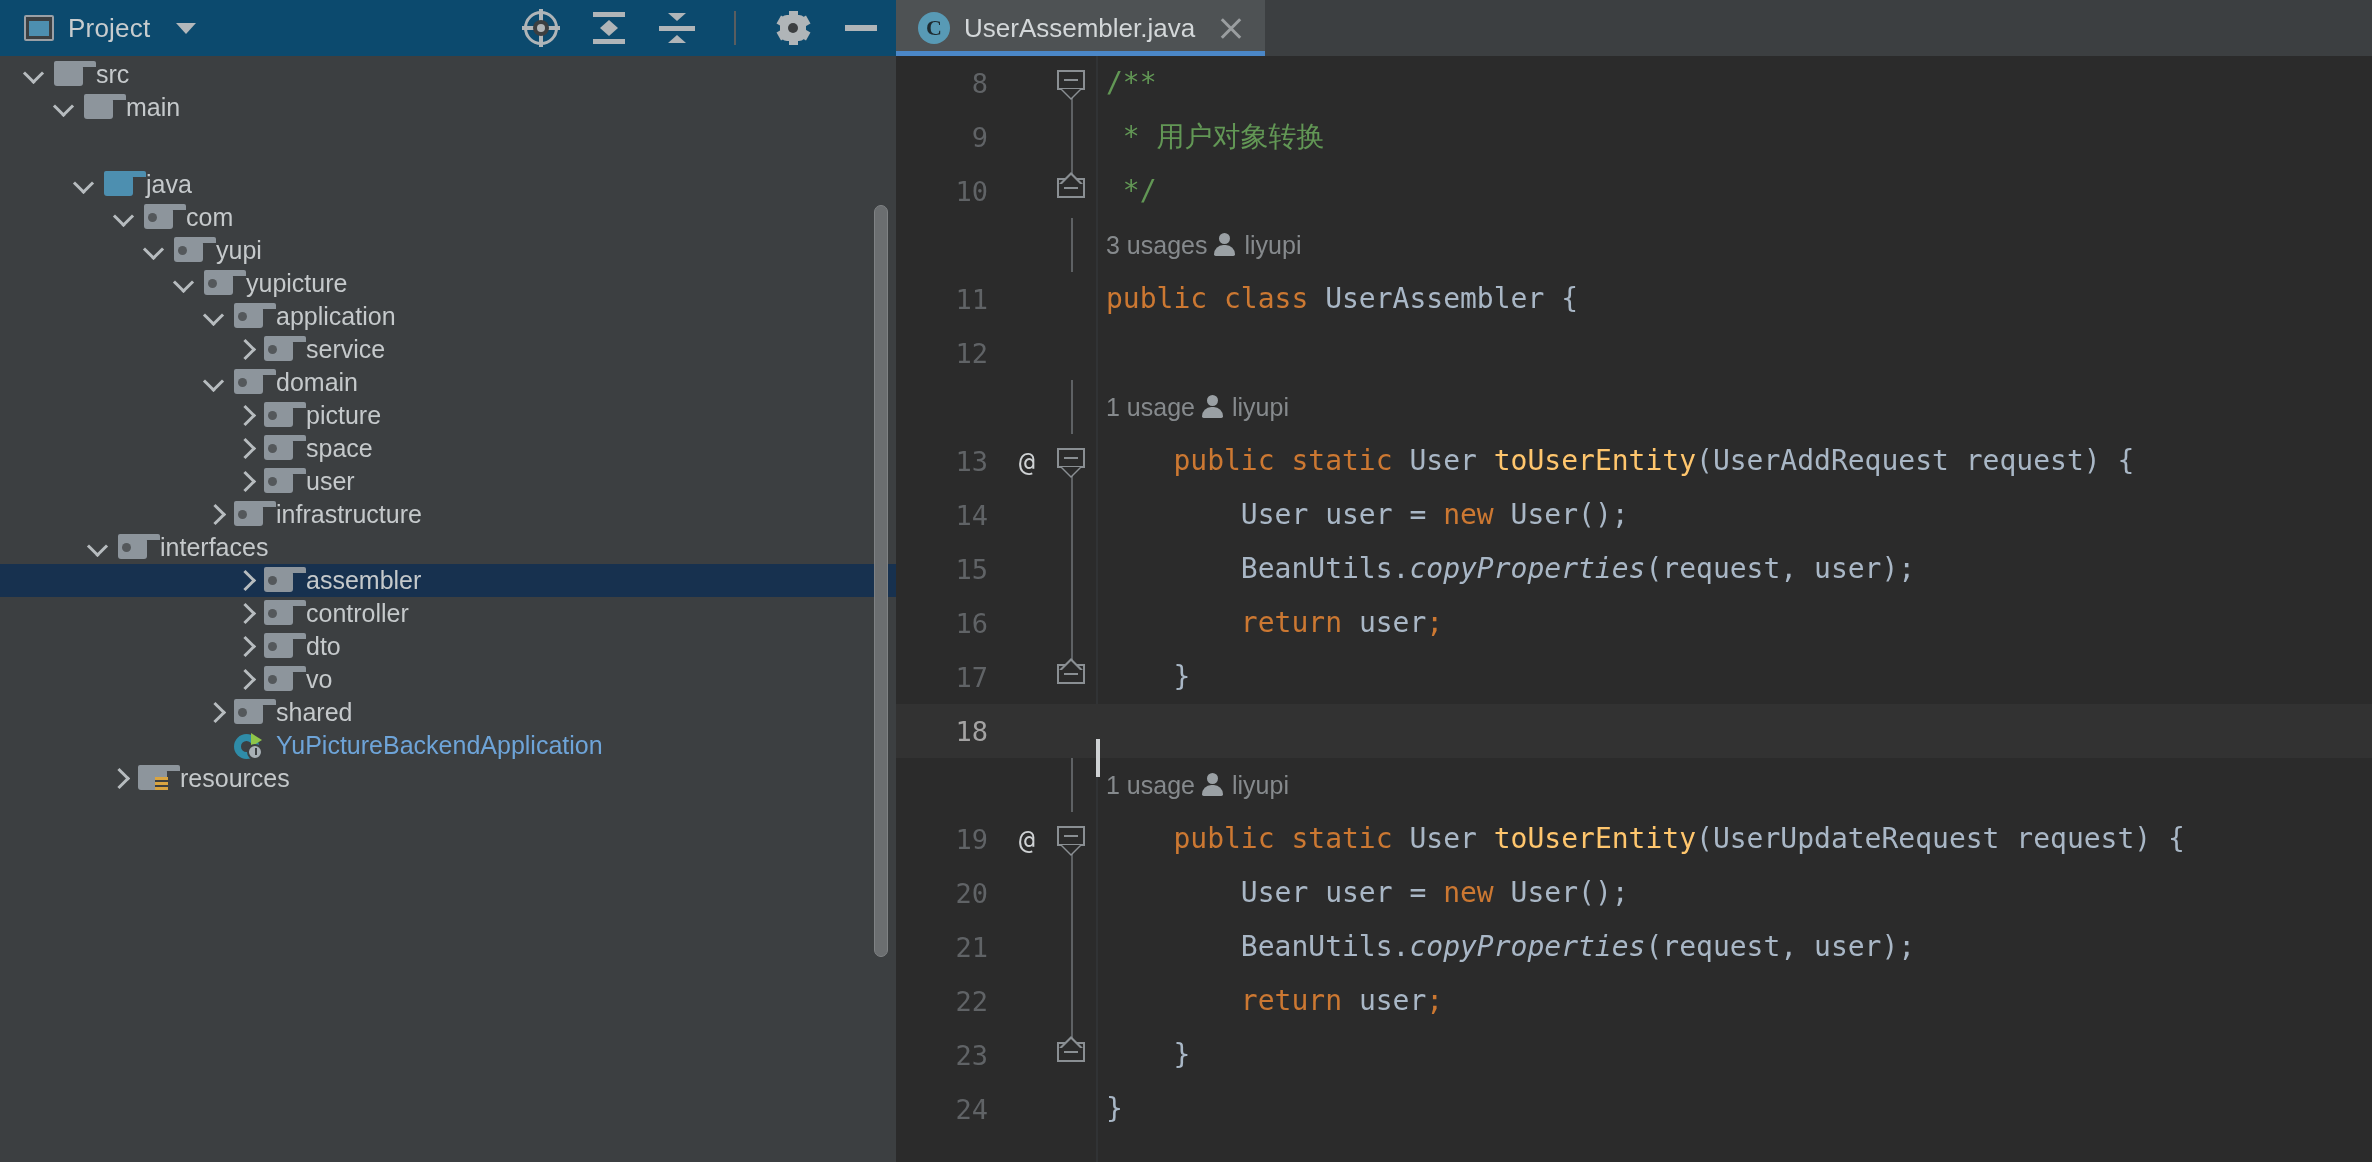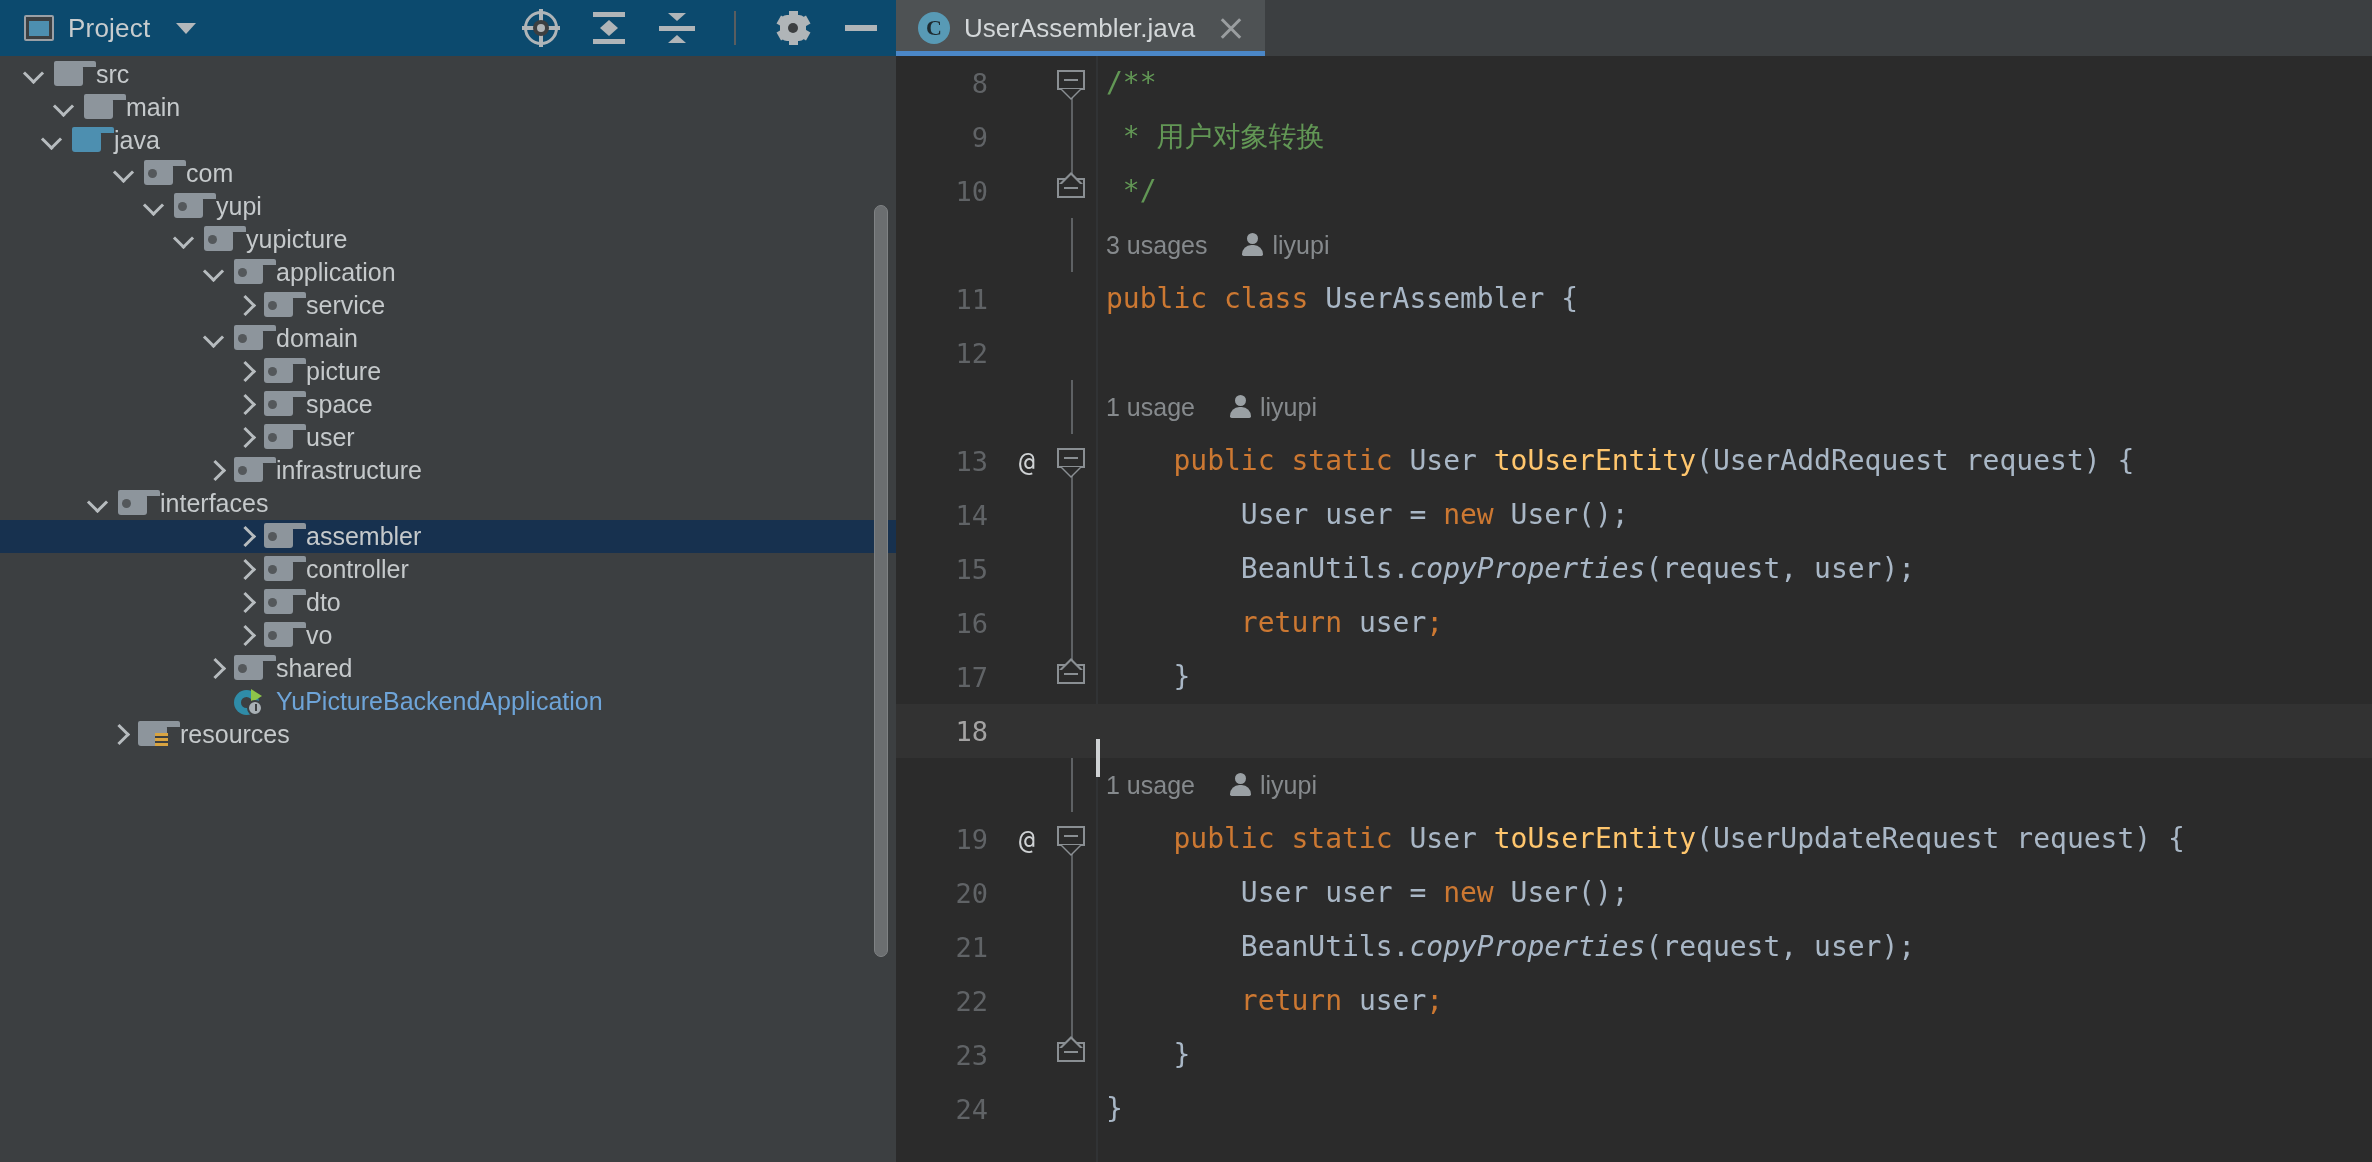--- a/index.html
+++ b/index.html
@@ -281,21 +281,21 @@
   .kw   { color: #cc7832; }
   .cmt  { color: #629755; }
   .ident{ color: #a9b7c6; }
   .mname{ color: #ffc66d; }
   .stat { color: #a9b7c6; font-style: italic; }
   .punc { color: #a9b7c6; }
   .semi { color: #cc7832; }
 
   .hint {
     font-family: "Liberation Sans", sans-serif; font-size: 25px;
-    color: #868a8d; display: flex; align-items: flex-start; gap: 34px;
+    color: #868a8d; display: flex; align-items: flex-start; gap: 6px;
     padding-left: 10px;
   }
   .hint .usages { color: #868a8d; }
   .hint .author { display:flex; align-items:center; gap: 9px; color:#868a8d; }
   .person-ico { width: 22px; height: 24px; position: relative; display:inline-block; }
   .person-ico::before {
     content:""; position:absolute; left:6px; top:0; width:11px; height:11px;
     border-radius:50%; background:#9aa0a4;
   }
   .person-ico::after {
@@ -372,21 +372,21 @@
           <span class="tname">src</span>
         </div>
         <div class="tree-row" style="padding-left: 48px;">
           <span class="tw open"></span>
           <span class="ficon">
             <span class="tab"></span>
             <span class="f"></span>
           </span>
           <span class="tname">main</span>
         </div>
-        <div class="tree-row" style="padding-left: 36px;">
+        <div class="tree-row" style="padding-left: 68px; margin-top: 44px;">
           <span class="tw open"></span>
           <span class="ficon src">
             <span class="tab"></span>
             <span class="f"></span>
           </span>
           <span class="tname">java</span>
         </div>
         <div class="tree-row" style="padding-left: 108px;">
           <span class="tw open"></span>
           <span class="ficon pkg">

